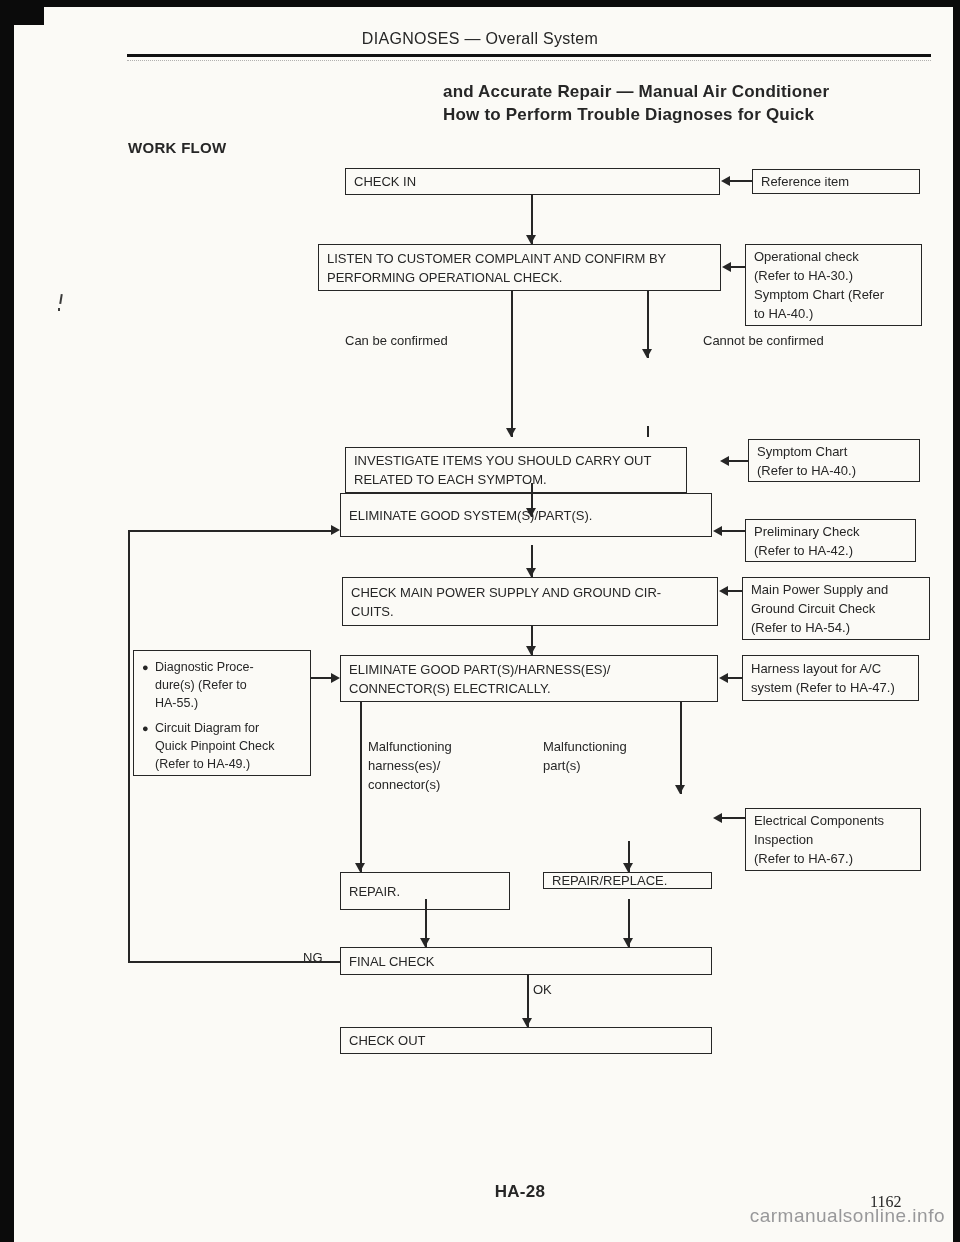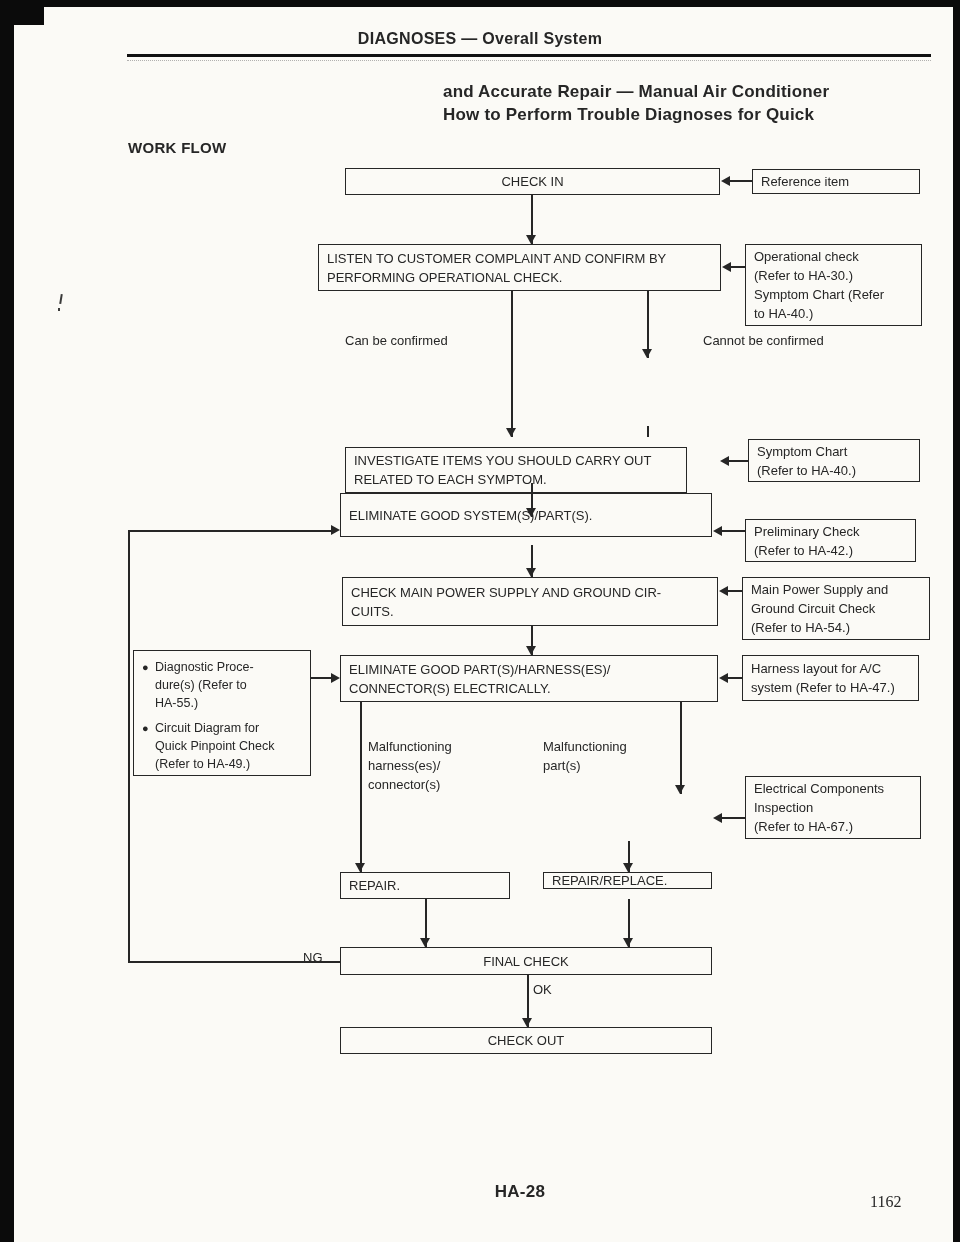--- a/index.html
+++ b/index.html
@@ -5,31 +5,31 @@
   * { margin:0; padding:0; box-sizing:border-box; }
   html,body { background:#e9e9e9; }
   .page {
     position:relative; width:960px; height:1242px; margin:0 auto;
     background:var(--paper,#fbfaf6); overflow:hidden;
     font-family:"Liberation Sans","DejaVu Sans",sans-serif;
     color:var(--ink,#222222);
   }
   .edge { position:absolute; background:var(--scan_edge,#0b0b0b); }
   .hdr { position:absolute; left:0; top:30px; width:960px; text-align:center;
-         font-size:16px; font-weight:bold; letter-spacing:.3px; }
+         font-size:16px; font-weight:normal; letter-spacing:.3px; }
   .rule { position:absolute; left:127px; top:54px; width:804px; height:3px; background:#111; }
   .rule2 { position:absolute; left:127px; top:60px; width:804px; height:0;
            border-top:1px dotted #777; opacity:.55; }
   .title { position:absolute; left:443px; top:80px; font-size:17px; font-weight:bold;
            line-height:23px; letter-spacing:.2px; }
   .workflow { position:absolute; left:128px; top:139px; font-size:15px; font-weight:bold; letter-spacing:.3px; }
   .box { position:absolute; border:1.5px solid var(--ink,#2b2b2b); background:transparent;
          font-size:13px; line-height:19px; display:flex; align-items:center;
          padding:3px 8px; }
-  .box.center { justify-content:center; text-align:center; }
+  .box.center { justify-content:flex-start; text-align:center; }
   .pre { white-space:pre-line; }
   .lbl { position:absolute; font-size:13px; line-height:19px; }
   .hline, .vline { position:absolute; background:var(--ink,#2b2b2b); }
   .hline { height:1.5px; } .vline { width:1.5px; }
   .arr { position:absolute; width:0; height:0; }
   .arr.down  { border-left:5px solid transparent; border-right:5px solid transparent; border-top:9px solid var(--ink,#2b2b2b); }
   .arr.left  { border-top:5px solid transparent; border-bottom:5px solid transparent; border-right:9px solid var(--ink,#2b2b2b); }
   .arr.right { border-top:5px solid transparent; border-bottom:5px solid transparent; border-left:9px solid var(--ink,#2b2b2b); }
   .sidebox { position:absolute; left:133px; top:650px; width:178px; height:126px;
              border:1.5px solid var(--ink,#2b2b2b); padding:7px 6px 4px 8px;
@@ -137,27 +137,27 @@
       <span class="pre">Harness layout for A/C
 system (Refer to HA-47.)</span>
     </div>
 
   <div class="lbl pre" style="left:368px;top:737px">Malfunctioning
 harness(es)/
 connector(s)</div>
   <div class="lbl pre" style="left:543px;top:737px">Malfunctioning
 part(s)</div>
 
-  <div class="box" style="left:745px;top:776px;width:176px;height:63px">
+  <div class="box" style="left:745px;top:808px;width:176px;height:63px">
       <span class="pre">Electrical Components
 Inspection
 (Refer to HA-67.)</span>
     </div>
 
-  <div class="box" style="left:340px;top:872px;width:170px;height:27px">
+  <div class="box" style="left:340px;top:872px;width:170px;height:38px">
       <span class="pre">REPAIR.</span>
     </div>
   <div class="box" style="left:543px;top:872px;width:169px;height:17px">
       <span class="pre">REPAIR/REPLACE.</span>
     </div>
 
   <div class="lbl" style="left:303px;top:948px">NG</div>
   <div class="box center" style="left:340px;top:947px;width:372px;height:28px">
       <span class="pre">FINAL CHECK</span>
     </div>
@@ -220,14 +220,15 @@
     <div class="arr left" style="left:719px;top:673px"></div>
     <div class="hline" style="left:722px;top:817px;width:23px"></div>
     <div class="arr left" style="left:713px;top:813px"></div>
 
     <div class="hline" style="left:311px;top:677px;width:20px"></div>
     <div class="arr right" style="left:331px;top:673px"></div>
   </div>
 
   <div class="footer-page">HA-28</div>
   <div class="scan-num">1162</div>
+  <div class="watermark">carmanualsonline.info</div>
 
 </div>
 
 </body></html>

